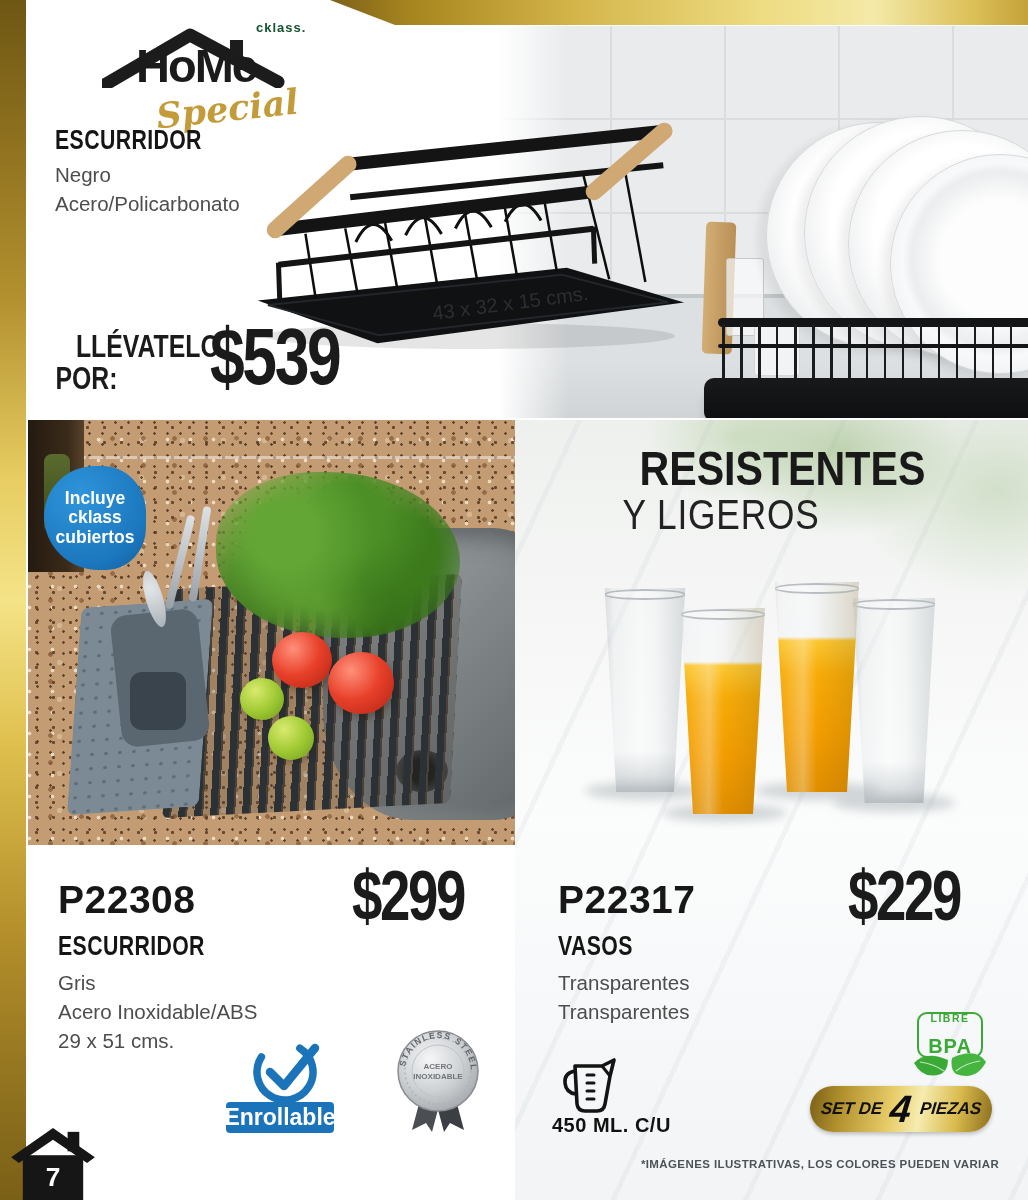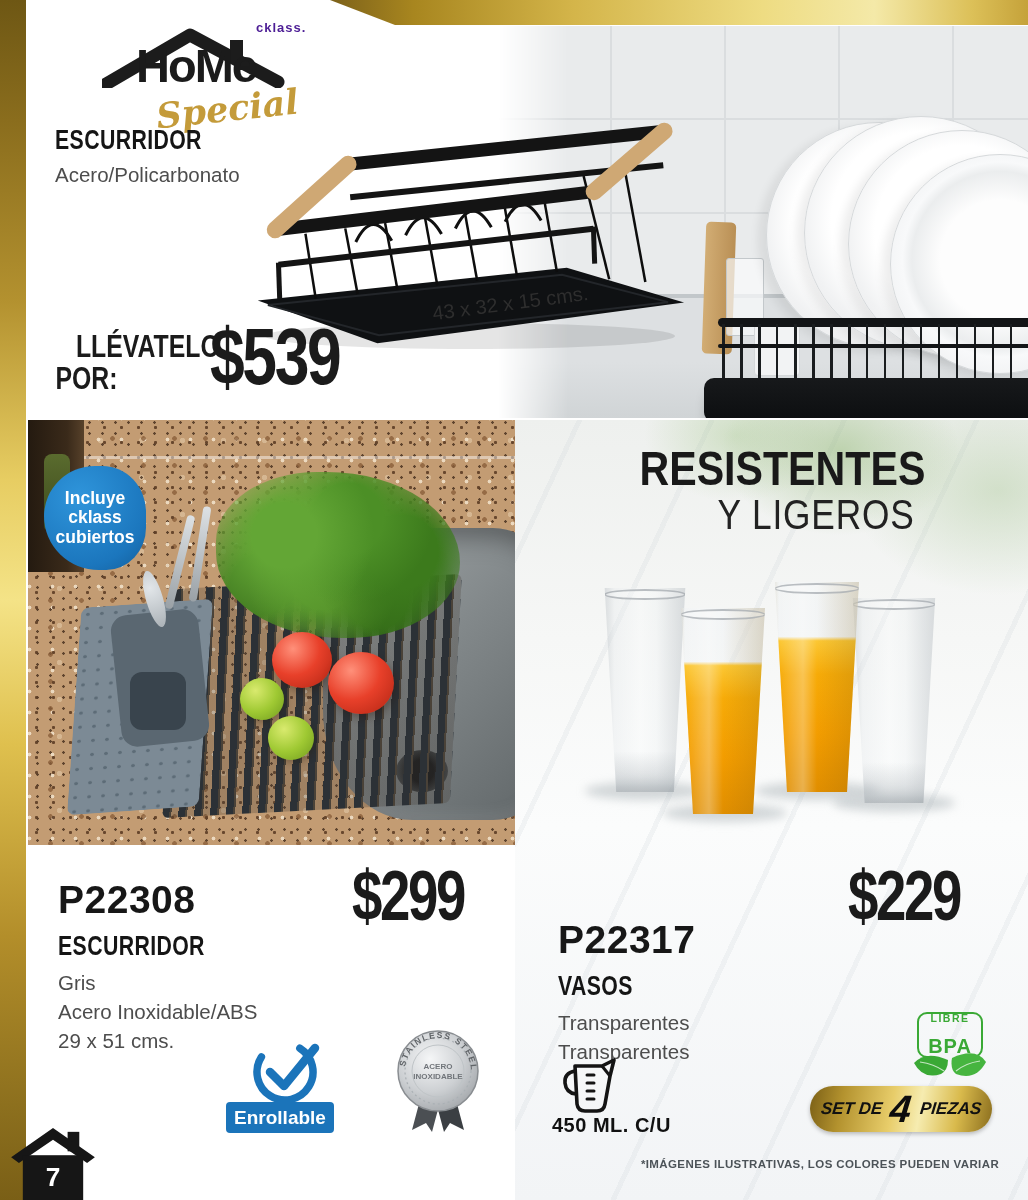--- a/index.html
+++ b/index.html
@@ -17,21 +17,21 @@
 
   
   #banner{left:795px;top:27px;width:233px;height:36px;background:#1d1d1f;
     clip-path:polygon(15px 0,100% 0,100% 100%,31px 100%);
     display:flex;align-items:center;justify-content:center;padding-left:26px;box-sizing:border-box;}
   #banner .lt{color:#f2f2f2;font-size:17px;font-weight:300;letter-spacing:3px;}
   #banner .bd{color:#ffffff;font-size:17px;font-weight:800;font-style:italic;letter-spacing:1.5px;margin-left:9px;}
 
   
   #logo{left:96px;top:4px;width:260px;height:140px;}
-  #logo .cklass{position:absolute;left:160px;top:16px;font-size:13px;font-weight:700;letter-spacing:1px;color:#4c1d95;}
+  #logo .cklass{position:absolute;left:160px;top:16px;font-size:13px;font-weight:700;letter-spacing:1px;color:#14532d;}
   #logo .home{position:absolute;left:40px;top:34px;font-size:47px;font-weight:800;letter-spacing:-2px;color:#1b1b1b;}
   #logo .script{position:absolute;left:60px;top:84px;font-family:"DejaVu Serif",serif;font-style:italic;font-weight:700;
      font-size:35px;color:#c49b3a;transform:rotate(-6deg);}
 
   
   .code{font-size:39px;font-weight:800;letter-spacing:.5px;color:#171717;}
   .pname{display:inline-block;font-size:28px;font-weight:800;letter-spacing:.5px;transform:scaleX(.76);transform-origin:left top;color:#151515;}
   .pdetails{font-size:20.5px;line-height:1.42;color:#4d4d4d;}
   .bigprice{display:inline-block;font-size:80px;font-weight:800;letter-spacing:-3px;color:#1b1b1b;
      transform:scaleX(.78);transform-origin:left top;line-height:.92;}
@@ -128,29 +128,29 @@
      linear-gradient(180deg,transparent 80%,rgba(150,158,164,.35) 96%,rgba(130,138,144,.4)),
      linear-gradient(90deg,rgba(165,172,178,.55) 0%,rgba(228,232,235,.35) 18%,rgba(250,252,253,.28) 45%,rgba(236,240,242,.3) 62%,rgba(170,177,183,.5) 100%);}
   .glass-juice{background:
      linear-gradient(90deg,rgba(120,90,20,.25) 0%,transparent 12%,rgba(255,255,255,.3) 36%,transparent 50%,rgba(120,90,20,.25) 100%),
      linear-gradient(180deg,rgba(240,243,245,.5) 0 26%,rgba(252,196,40,.95) 28%,#f7ab08 44%,#f39d00 72%,#e08e00 100%);}
   .rim{position:absolute;left:7%;right:7%;top:1px;height:11px;border-radius:50%;
      border:2px solid rgba(158,164,170,.7);background:rgba(255,255,255,.22);box-sizing:border-box;}
   .gshadow{position:absolute;border-radius:50%;background:rgba(150,160,166,.4);filter:blur(5px);}
 
   
-  #headline{left:585px;top:444px;width:330px;text-align:right;z-index:6;}
+  #headline{left:585px;top:444px;width:330px;z-index:6;}
   #headline .h1{display:inline-block;font-size:49px;font-weight:800;letter-spacing:0;color:#191919;
      transform:scaleX(.84);transform-origin:right top;line-height:1;}
   #headline .h2{display:inline-block;font-size:42px;font-weight:500;letter-spacing:1px;color:#222;
      transform:scaleX(.84);transform-origin:right top;line-height:1.05;}
 
   
   #enroll-pill{left:226px;top:1102px;width:108px;height:31px;border-radius:4px;background:#1b74ba;
-     display:flex;align-items:center;justify-content:center;color:#fff;font-size:19px;font-weight:800;z-index:6;}
+     display:flex;align-items:center;justify-content:center;color:#fff;font-size:23px;font-weight:800;z-index:6;}
   #bpa{left:908px;top:1012px;width:84px;height:78px;z-index:6;}
   #bpa .frame{position:absolute;left:9px;top:0;width:66px;height:46px;border:2.5px solid #3aa935;border-radius:10px;box-sizing:border-box;
      display:flex;flex-direction:column;align-items:center;justify-content:center;}
   #bpa .l1{font-size:10.5px;font-weight:700;letter-spacing:1.5px;color:#3aa935;line-height:1;}
   #bpa .l2{font-size:20px;font-weight:900;letter-spacing:1px;color:#3aa935;line-height:1.05;margin-top:12px;}
   #bpa .patch{position:absolute;left:26px;top:41px;width:32px;height:9px;background:#f3f5f6;}
   #set-badge{left:810px;top:1086px;width:182px;height:46px;border-radius:23px;z-index:6;
      background:linear-gradient(100deg,#7a5f16 0%,#b3922e 18%,#e8cd6a 45%,#f6ecb0 60%,#d9ba4c 80%,#8a6d1d 100%);
      display:flex;align-items:center;justify-content:center;box-shadow:0 2px 4px rgba(0,0,0,.25);}
   #set-badge .stx{font-style:italic;font-weight:800;font-size:17px;color:#111;transform:skewX(-6deg);}
@@ -229,20 +229,21 @@
       <line x1="40" y1="135" x2="115" y2="72" stroke="#cfa874" stroke-width="17" stroke-linecap="round"></line>
       <line x1="360" y1="108" x2="432" y2="50" stroke="#cfa874" stroke-width="17" stroke-linecap="round"></line>
       <line x1="42" y1="168" x2="42" y2="205" stroke="#141414" stroke-width="5"></line>
       <line x1="358" y1="143" x2="358" y2="180" stroke="#141414" stroke-width="5"></line>
     </g>
   </svg>
 
   <div class="abs z6" style="left:55px;top:116px;">
     <div style="margin-top:8px;"><span class="pname">ESCURRIDOR</span></div>
     <div class="pdetails" style="margin-top:4px;">
+      <div>Negro</div>
       <div>Acero/Policarbonato</div>
     </div>
   </div>
 
   <div id="dims" class="abs z6">43 x 32 x 15 cms.</div>
 
   <div class="abs z6" style="left:40px;top:331px;width:168px;text-align:left;line-height:1.02;">
     <div><span class="cond-r" style="font-size:31px;">LLÉVATELO</span></div>
     <div><span class="cond-r" style="font-size:31px;">POR:</span></div>
   </div>
@@ -336,21 +337,21 @@
     <circle cx="46" cy="47" r="40" fill="url(#mg)" stroke="#898d91" stroke-width="1.5"></circle>
     <circle cx="46" cy="47" r="33" fill="none" stroke="#aab0b4" stroke-width="1.2" stroke-dasharray="2 3"></circle>
     <circle cx="46" cy="47" r="26" fill="none" stroke="#bfc4c7" stroke-width="1"></circle>
     <text font-size="8.5" fill="#606468" font-weight="700" letter-spacing="1.5" font-family="Liberation Sans, sans-serif">
       <textPath href="#arcPath" startOffset="4%">STAINLESS STEEL</textPath>
     </text>
     <text x="46" y="45" text-anchor="middle" font-size="8" fill="#71757a" font-weight="700" font-family="Liberation Sans, sans-serif">ACERO</text>
     <text x="46" y="55" text-anchor="middle" font-size="8" fill="#71757a" font-weight="700" font-family="Liberation Sans, sans-serif">INOXIDABLE</text>
   </svg>
 
-  <div class="abs z6" style="left:558px;top:918px;">
+  <div class="abs z6" style="left:558px;top:878px;">
     <div class="code">P22317</div>
     <div style="margin-top:8px;"><span class="pname">VASOS</span></div>
     <div class="pdetails" style="margin-top:6px;">
       <div>Transparentes</div>
       <div>Transparentes</div>
     </div>
   </div>
   <div class="abs z6" style="left:848px;top:864px;">
     <span class="bigprice" style="font-size:70px;">$229</span>
   </div>

